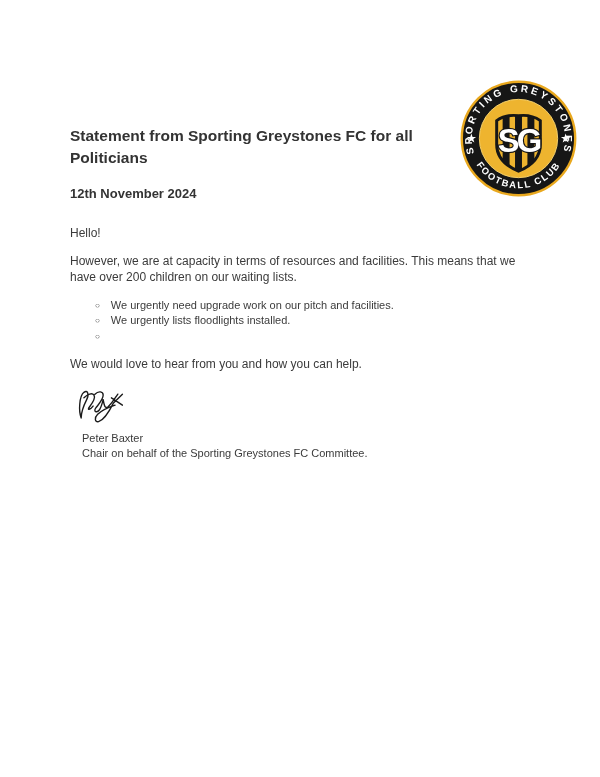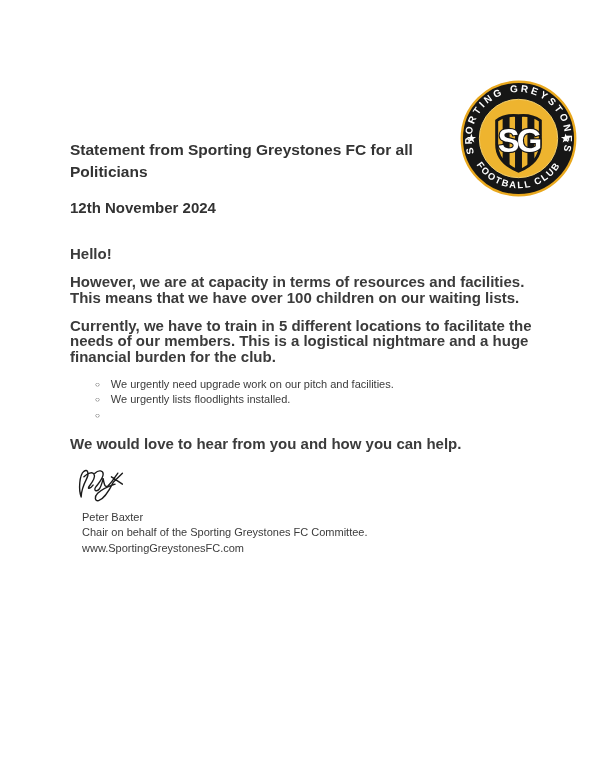--- a/index.html
+++ b/index.html
@@ -4,33 +4,33 @@
 <style>
   html,body{margin:0;padding:0;background:#ffffff;}
   .page{
     position:relative;
     width:600px;height:777px;
     background:#ffffff;
     font-family:"Liberation Sans",sans-serif;
     color:#3b3b3b;
     overflow:hidden;
   }
-  .content{position:absolute;left:70px;top:139px;width:465px;}
+  .content{position:absolute;left:70px;top:125px;width:465px;}
   .title{
     margin:0 0 14px 0;
     max-width:392px;
     font-size:15.5px;line-height:22px;
     font-weight:bold;color:#333333;
   }
   .date{
-    margin:0 0 27px 0;
-    font-size:15px;line-height:22px;
+    margin:0 0 21px 0;
+    font-size:13px;line-height:22px;
     font-weight:bold;color:#333333;
   }
-  p.body{margin:0 0 12.5px 0;font-size:15px;line-height:15.5px;color:#3b3b3b;font-weight:bold;}
+  p.body{margin:0 0 12.5px 0;font-size:12px;line-height:15.5px;color:#3b3b3b;}
   ul.needs{list-style:none;margin:0 0 12.5px 0;padding:0 0 0 25px;}
   ul.needs li{display:flex;gap:11px;font-size:11px;line-height:15.5px;color:#3b3b3b;}
   ul.needs .bullet{font-size:8px;line-height:15.5px;flex:0 0 auto;}
   .contact strong{color:#333333;}
   .sig-block{margin-top:12px;}
   .sig-img{display:block;margin:0 0 2px 2px;}
   .sig-line{margin:0;font-size:11px;line-height:15.5px;color:#3b3b3b;padding-left:12px;}
   .logo{position:absolute;left:459px;top:79px;width:119px;height:119px;}
   .logo svg{display:block;width:100%;height:100%;}
   .arc-text{
@@ -76,22 +76,21 @@
       <polygon fill="#ffffff" points="0,-5 1.18,-1.62 4.76,-1.55 1.9,0.62 2.94,4.05 0,2 -2.94,4.05 -1.9,0.62 -4.76,-1.55 -1.18,-1.62" transform="translate(12.5,60)"></polygon>
       <polygon fill="#ffffff" points="0,-5 1.18,-1.62 4.76,-1.55 1.9,0.62 2.94,4.05 0,2 -2.94,4.05 -1.9,0.62 -4.76,-1.55 -1.18,-1.62" transform="translate(107.5,60)"></polygon>
     </svg>
   </div>
 
   <div class="content">
     <h1 class="title">Statement from Sporting Greystones FC for all Politicians</h1>
     <p class="date">12th November 2024</p>
 
     <p class="body">Hello!</p>
-    <p class="body">However, we are at capacity in terms of resources and facilities. This means that we have over 100 children on our waiting lists.</p>
-    <p class="body">Currently, we have to train in 5 different locations to facilitate the needs of our members. This is a logistical nightmare and a huge financial burden for the club.</p>
+    <p class="body">However, we are at capacity in terms of resources and facilities. This means that we have over 200 children on our waiting lists.</p>
 
     <ul class="needs">
       <li>
         <span class="bullet">○</span>
         <span>We urgently need upgrade work on our pitch and facilities.</span>
       </li>
       <li>
         <span class="bullet">○</span>
         <span>We urgently lists floodlights installed.</span>
       </li>
@@ -105,17 +104,16 @@
 
     <div class="sig-block">
       <svg class="sig-img" width="66" height="44" viewBox="0 0 66 48">
         <path d="M7,36 C4,28 5,12 10,8 C14,5 16,10 13,16 C10,22 7,30 7,36
                  M10,14 C14,10 19,8 21,11 C23,14 19,20 16,24 C13,28 17,27 20,23
                  M22,10 C26,6 31,7 31,11 C31,16 26,21 23,25 C20,29 24,31 27,27 C29,24 30,20 31,16 C32,22 33,26 36,24 C40,21 44,14 47,10
                  M40,14 L52,22 M52,10 L42,20 C38,28 32,38 26,40 C22,41 21,36 25,32 C30,27 38,24 44,22" fill="none" stroke="#1b1b1b" stroke-width="1.5" stroke-linecap="round" stroke-linejoin="round"></path>
       </svg>
       <p class="sig-line">Peter Baxter</p>
       <p class="sig-line">Chair on behalf of the Sporting Greystones FC Committee.</p>
-      <p class="sig-line">www.SportingGreystonesFC.com</p>
     </div>
   </div>
 
 </div>
 
 </body></html>

